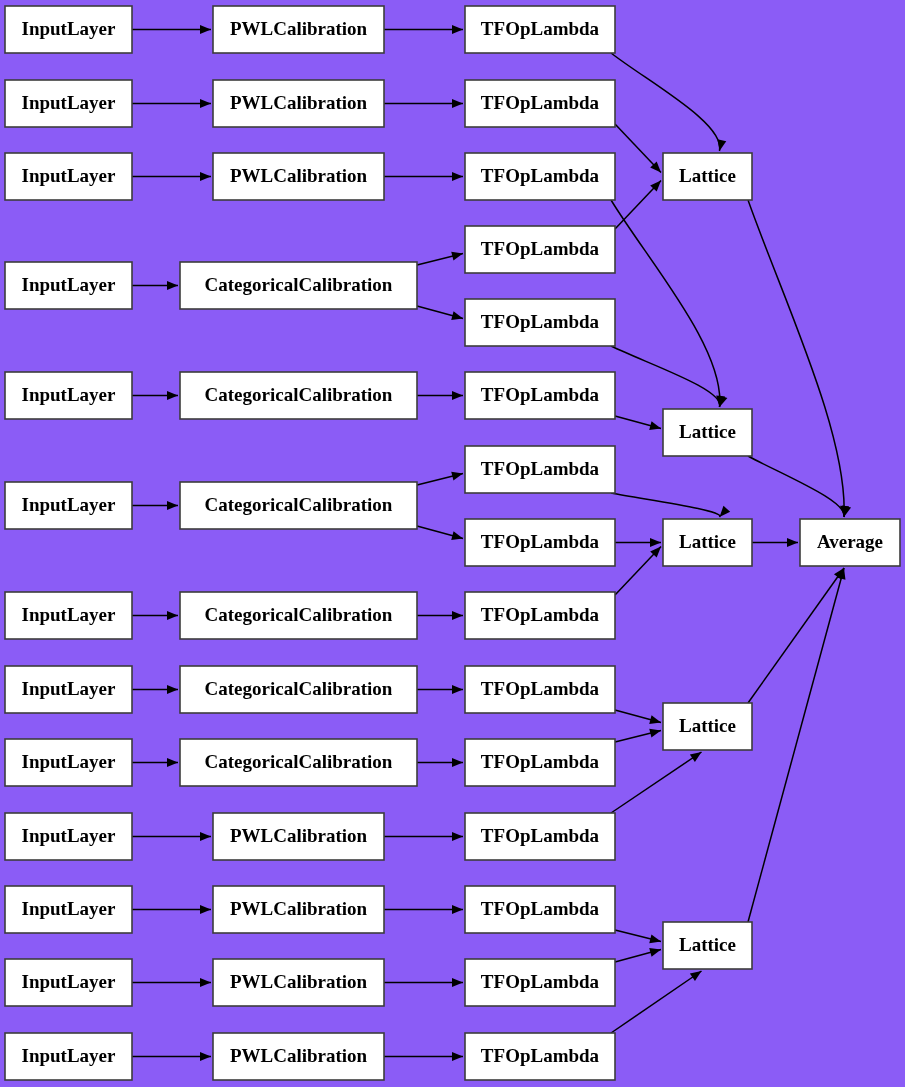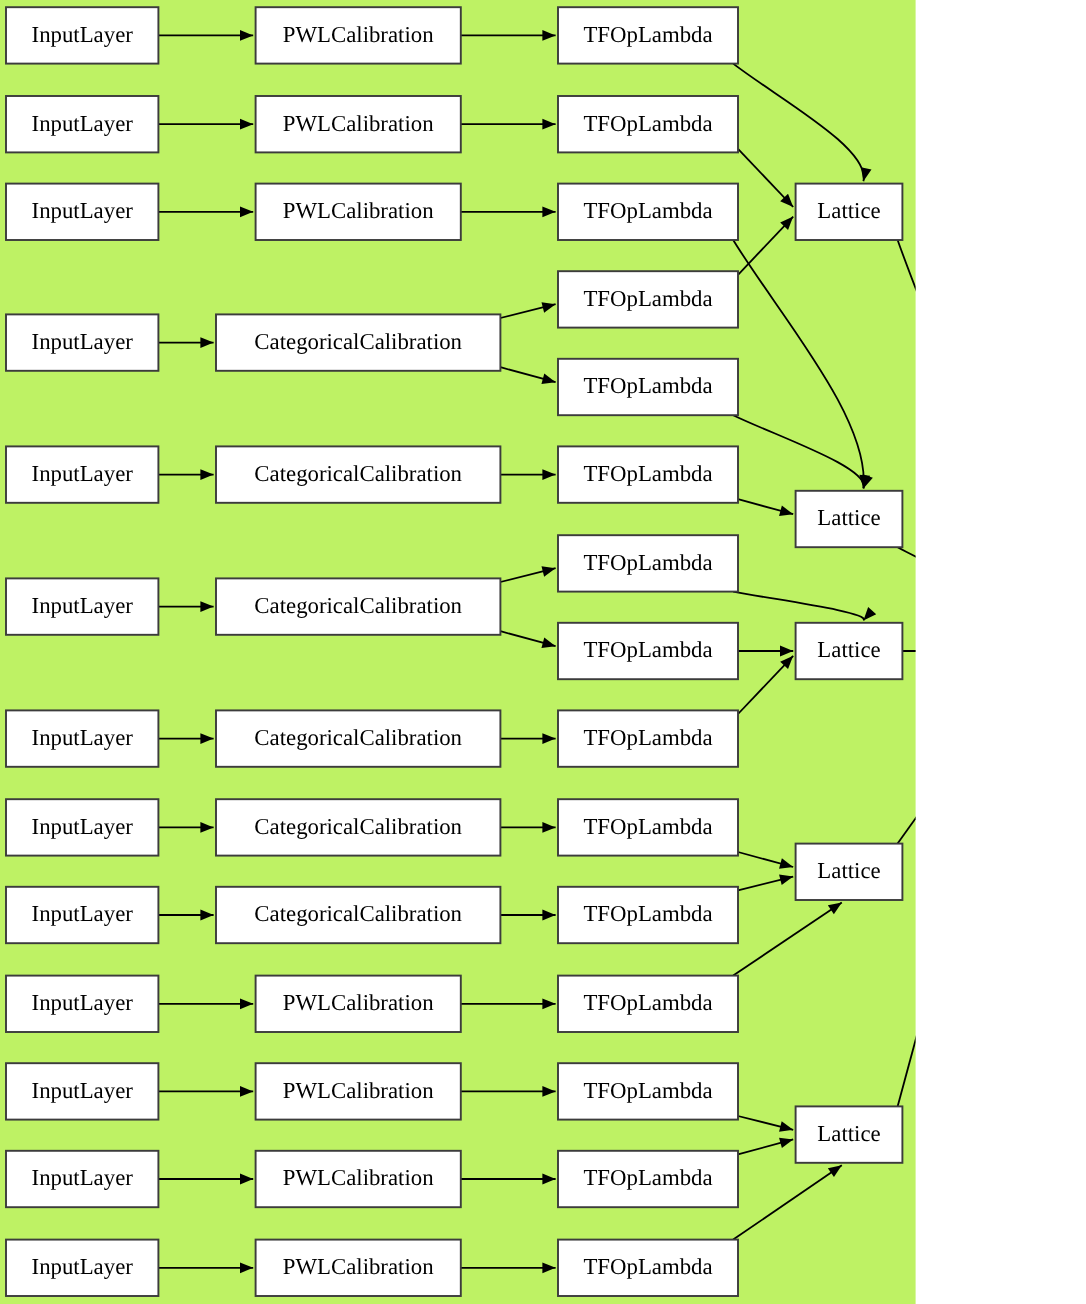--- a/index.html
+++ b/index.html
@@ -2,25 +2,26 @@
 <html><head>
 <meta charset="utf-8">
 <style>
   html, body {
     margin: 0;
     padding: 0;
     background: #ffffff;
   }
   #graph-root {
     position: relative;
-    width: 763px;
+    width: 905px;
     height: 1087px;
-    background: #bef264;
+    background: #8b5cf6;
     font-family: "Liberation Serif", "DejaVu Serif", serif;
     overflow: hidden;
+    font-weight: bold;
   }
   svg.graph-canvas {
     position: absolute;
     left: 0;
     top: 0;
     width: 905px;
     height: 1087px;
     display: block;
   }
   .node-box {

